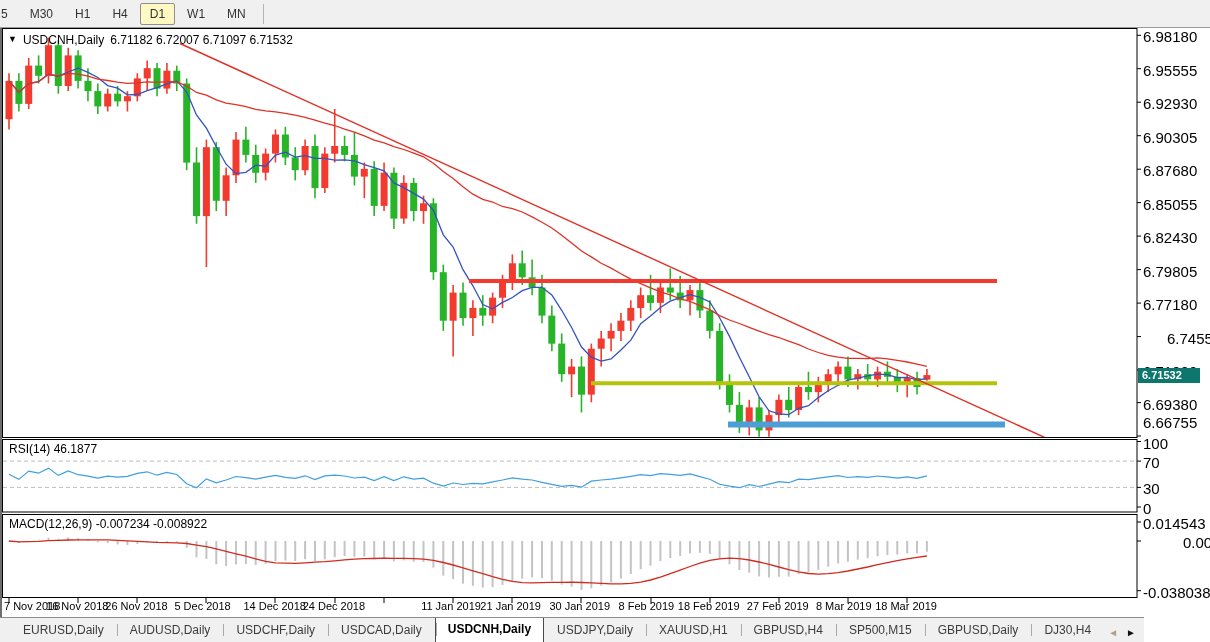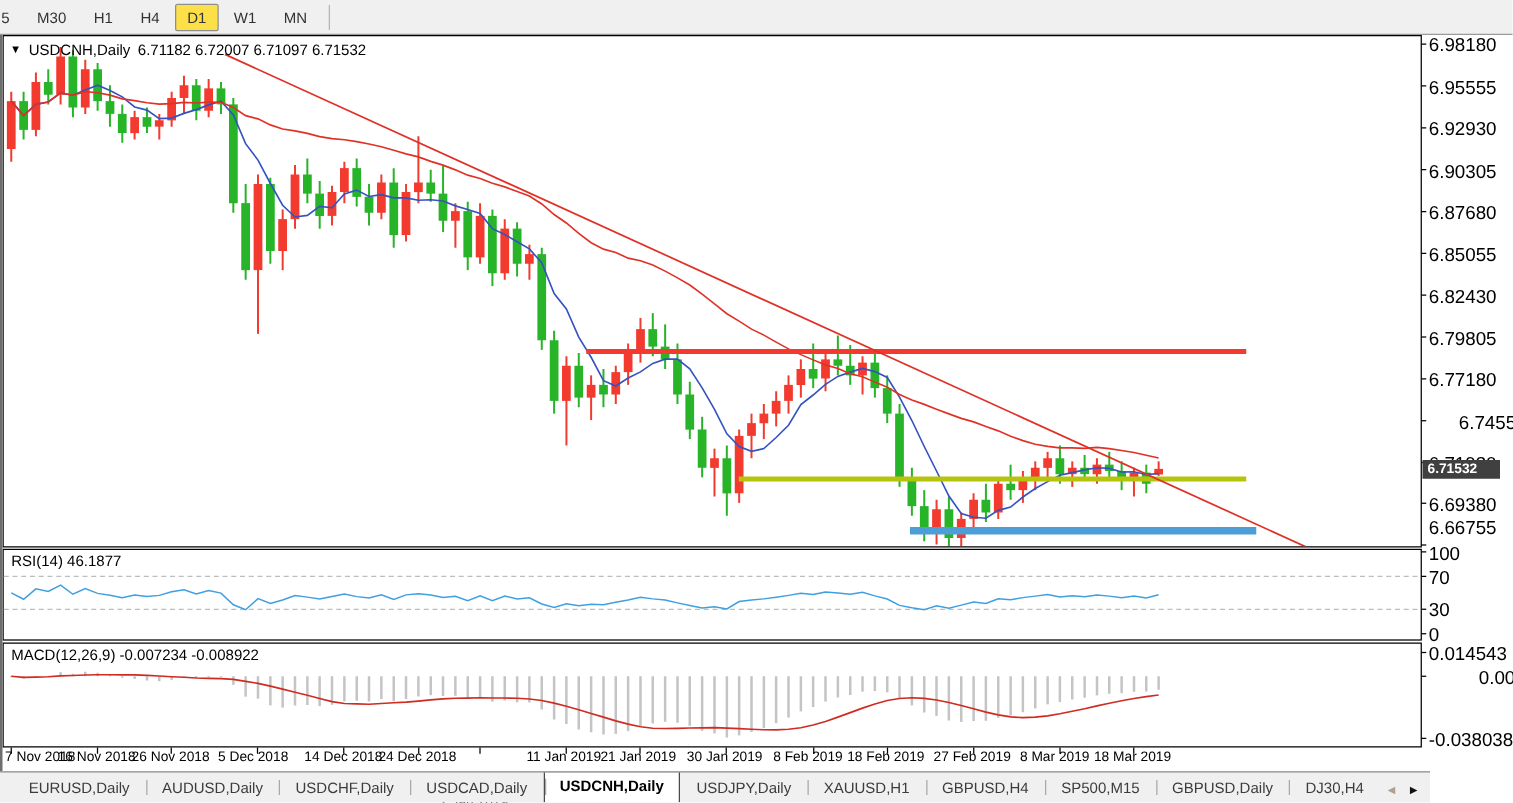--- a/index.html
+++ b/index.html
@@ -7,35 +7,35 @@
               font-family:"Liberation Sans", sans-serif; }
 
   
   .toolbar { position:absolute; left:0; top:0; width:1210px; height:28px;
              background:#f0f0f0; border-bottom:1px solid #9a9a9a;
              display:flex; align-items:center; padding-left:2px; overflow:hidden; }
   .tf-btn { font-size:12px; color:#333; padding:3px 9px; margin:0 1px;
             border:1px solid transparent; border-radius:2px; cursor:default;
             white-space:nowrap; }
   .tf-btn.first { padding-left:2px; margin-left:-4px; }
-  .tf-btn.active { background:#fde047; border:1px solid #8f8f8f; }
+  .tf-btn.active { background:#fef9c3; border:1px solid #8f8f8f; }
   .toolbar .sep { width:1px; height:20px; background:#b5b5b5; margin:0 6px; }
 
   
   .window { position:absolute; left:0; top:28px; width:1210px; height:589px;
             background:#fff; border-left:2px solid #6e6e6e; }
   .window svg { position:absolute; left:0; top:0; }
 
   .chart-title { position:absolute; left:6px; top:5px; font-size:12px; color:#000;
                  display:flex; align-items:center; gap:6px; white-space:nowrap; }
   .chart-title .tri { font-size:9px; position:relative; top:-1px; }
   .pane-header { position:absolute; left:7px; font-size:12px; color:#000; white-space:nowrap; }
 
   .axis-label { position:absolute; left:1141px; font-size:15px; color:#000; white-space:nowrap; }
-  .price-tag { position:absolute; left:1136px; width:62px; height:15px; background:#404040;
+  .price-tag { position:absolute; left:1136px; width:62px; height:15px; background:#0f766e;
                color:#fff; font-size:11px; font-weight:bold; line-height:15px;
                padding-left:4px; }
   .date-label { position:absolute; top:572px; font-size:11px; color:#000; white-space:nowrap; }
 
   
   .tabbar { position:absolute; left:0; top:617px; width:1144px; height:25px;
             background:#f0f0f0; border-top:1px solid #8a8a8a;
             display:flex; align-items:flex-end; overflow:hidden; }
   .tabs { display:flex; align-items:flex-end; height:25px; padding-left:10px; flex:1 1 auto; overflow:hidden; }
   .tab { font-size:12px; color:#3c3c3c; padding:4px 13px 5px 13px; white-space:nowrap;

